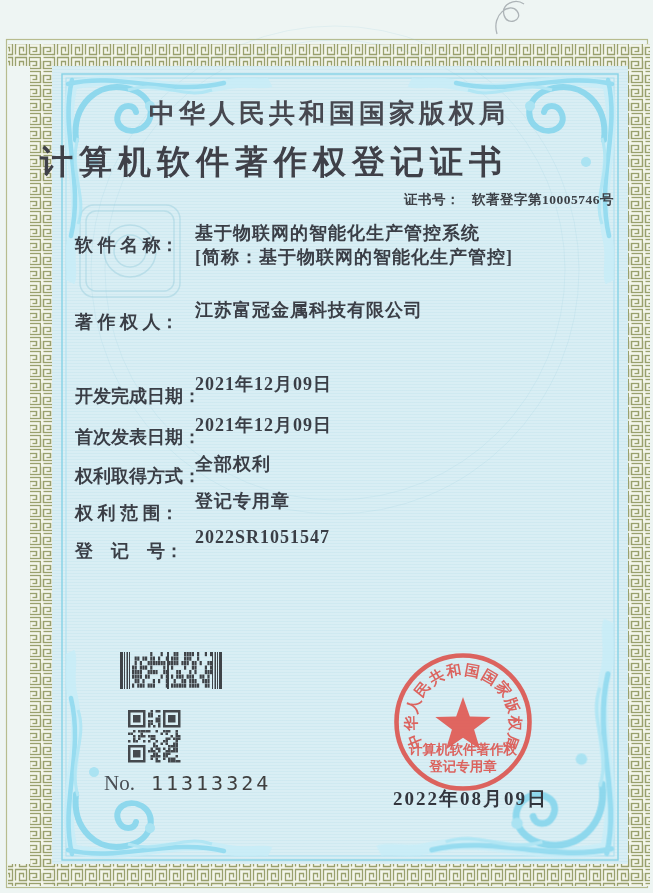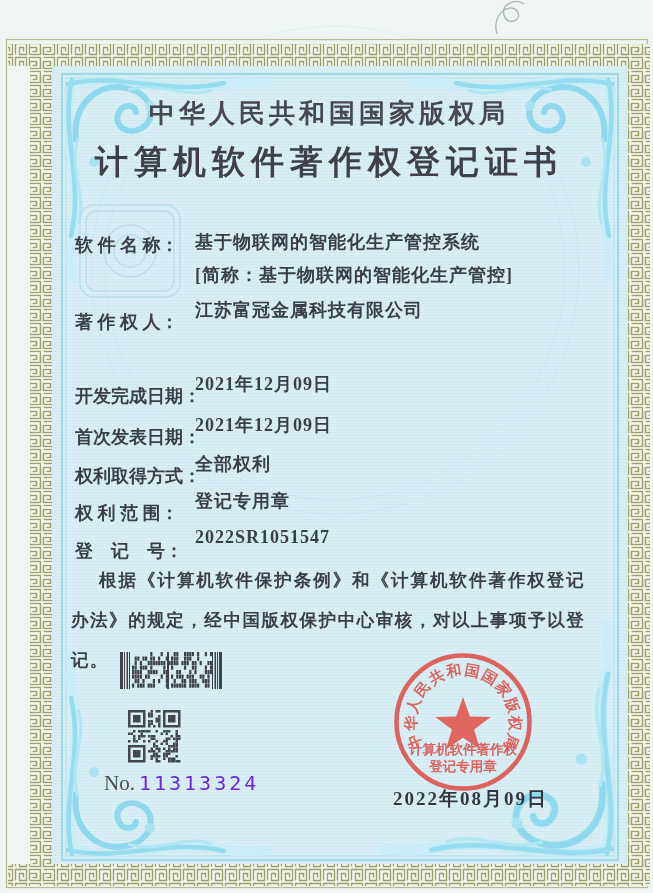--- a/index.html
+++ b/index.html
@@ -27,46 +27,46 @@
         rgba(255,255,255,0) 1px, rgba(255,255,255,0) 3px);
   }
   svg.frame{position:absolute;left:0;top:0;z-index:3;pointer-events:none;}
   .layer{position:absolute;z-index:5;}
 
   .issuer{
     left:50px;right:45px;top:96px;text-align:center;
     font-size:26px;font-weight:700;color:#474850;letter-spacing:4px;
   }
   .cert-title{
-    left:40px;right:35px;top:140px;text-align:center;
+    left:40px;right:35px;top:140px;
     font-size:33px;font-weight:700;color:#3f4048;letter-spacing:6px;
   }
   .cert-no{
     left:404px;top:191px;font-size:13.5px;font-weight:700;color:#3c4046;
     letter-spacing:0.5px;
   }
   .cert-no .v{margin-left:12px;}
 
   .row{position:absolute;z-index:5;font-size:18px;font-weight:700;color:#3a3e46;}
   .row .lbl{position:absolute;left:0;top:12px;width:120px;white-space:nowrap;}
   .row .val{position:absolute;left:120px;top:0;white-space:nowrap;letter-spacing:1px;}
-  .row .val div{line-height:24px;margin-top:9px;}
+  .row .val div{line-height:24px;}
 
   .statement{
     left:71px;right:68px;top:560px;
     font-size:17.5px;font-weight:600;color:#3a3e46;
     line-height:40px;letter-spacing:1.2px;text-indent:1.6em;
     text-align:justify;
   }
   .serial{
     left:104px;top:771px;font-size:21px;color:#4a4f55;z-index:5;
   }
   .serial .num{
-    color:#6d28d9;font-family:"DejaVu Sans Mono","Liberation Mono",monospace;
-    font-size:20px;letter-spacing:3px;margin-left:4px;
+    color:#404040;font-family:"DejaVu Sans Mono","Liberation Mono",monospace;
+    font-size:20px;letter-spacing:3px;margin-left:16px;
   }
   .issue-date{
     left:393px;top:786px;font-size:19px;font-weight:700;color:#33363e;
     letter-spacing:2px;z-index:5;text-align:center;
   }
   .seal-wrap{left:390px;top:649px;width:146px;height:146px;z-index:6;opacity:0.9;}
   .barcode-wrap{left:120px;top:652px;z-index:5;}
   .qr-wrap{left:128px;top:710px;z-index:5;}
 </style>
 </head>
@@ -132,20 +132,23 @@
       <use href="#flourish" transform="translate(616,76) scale(-1,1)"></use>
       <use href="#flourish" transform="translate(64,858) scale(1,-1)"></use>
       <use href="#flourish" transform="translate(616,858) scale(-1,-1) scale(1.15)"></use>
     </g>
 
     <path d="M497,34 C491,14 510,2 517,11 C524,20 507,27 504,15 C501,4 515,-2 524,4" fill="none" stroke="rgba(130,136,144,0.6)" stroke-width="1.3"></path>
   </svg>
 
   <div class="layer issuer">中华人民共和国国家版权局</div>
   <div class="layer cert-title">计算机软件著作权登记证书</div>
+  <div class="layer cert-no">
+    <span>证书号：</span><span class="v">软著登字第10005746号</span>
+  </div>
 
   <div class="row" style="left:75px;top:221px;">
     <span class="lbl">软 件 名 称：</span>
     <span class="val">
       <div>基于物联网的智能化生产管控系统</div>
       <div>[简称：基于物联网的智能化生产管控]</div>
     </span>
   </div>
 
   <div class="row" style="left:75px;top:298px;">
@@ -171,21 +174,20 @@
   <div class="row" style="left:75px;top:489px;">
     <span class="lbl">权 利 范 围：</span>
     <span class="val">登记专用章</span>
   </div>
 
   <div class="row" style="left:75px;top:527px;">
     <span class="lbl">登　记　号：</span>
     <span class="val">2022SR1051547</span>
   </div>
 
-  <div class="layer statement">根据《计算机软件保护条例》和《计算机软件著作权登记办法》的规定，经中国版权保护中心审核，对以上事项予以登记。</div>
 
   <div class="layer barcode-wrap">
     <svg id="barcode" width="102" height="37" viewBox="0 0 102 37">
         <rect x="0" y="0" width="3" height="37" fill="#3f4348"></rect>
         <rect x="4" y="0" width="1" height="37" fill="#3f4348"></rect>
         <rect x="6.5" y="0" width="1.5" height="37" fill="#3f4348"></rect>
         <rect x="9" y="0" width="1" height="37" fill="#3f4348"></rect>
         <rect x="47" y="0" width="2" height="37" fill="#3f4348"></rect>
         <rect x="92" y="0" width="1" height="37" fill="#3f4348"></rect>
         <rect x="94.5" y="0" width="1.5" height="37" fill="#3f4348"></rect>

